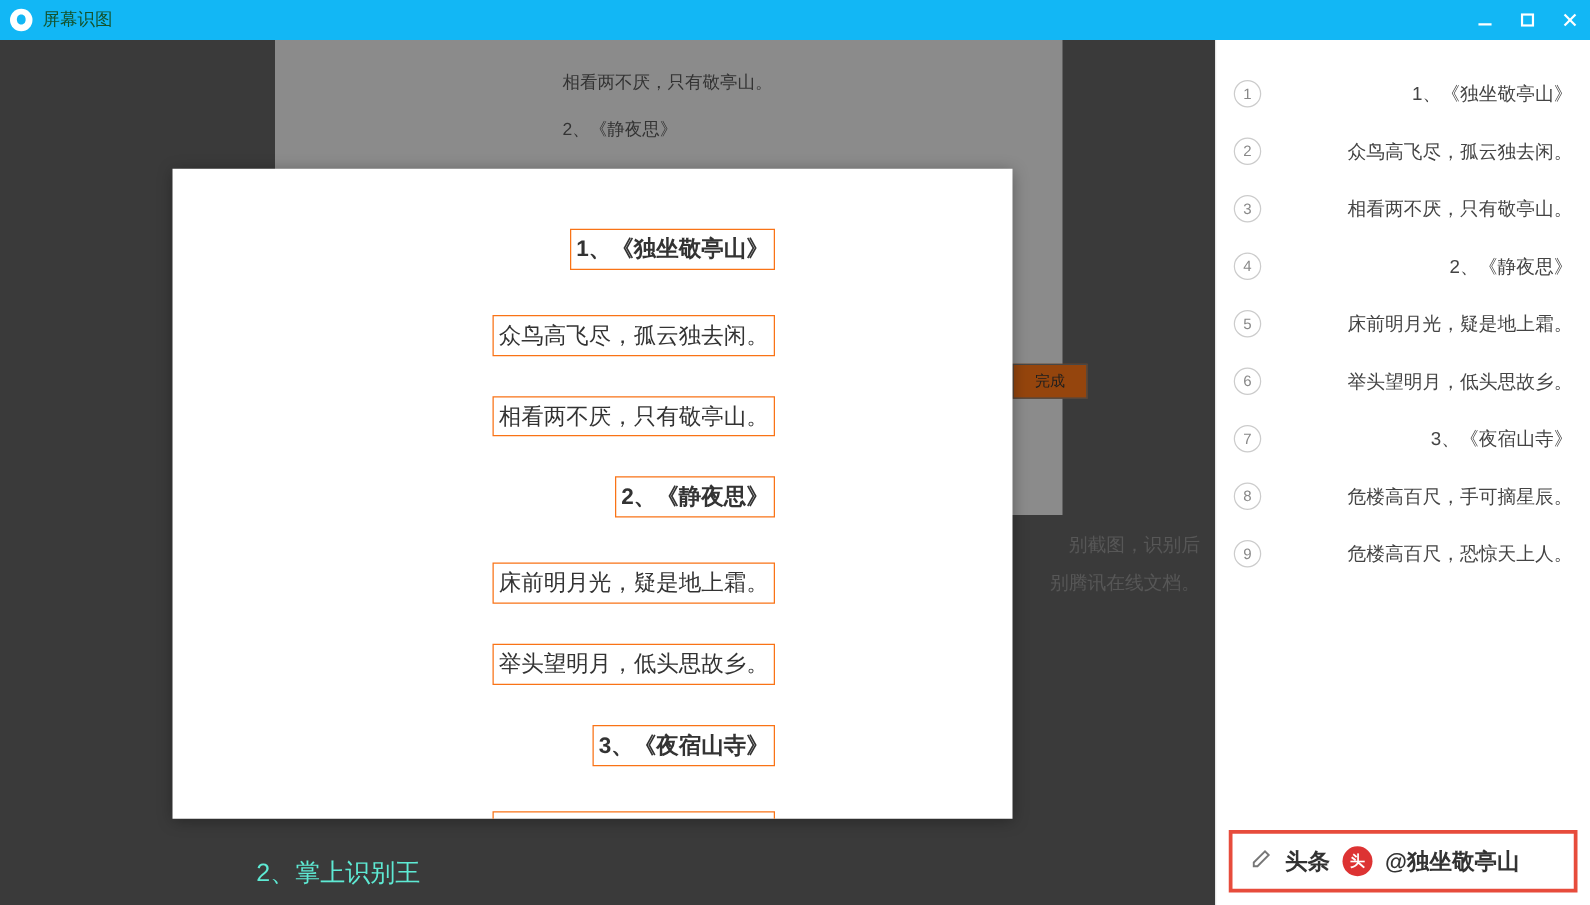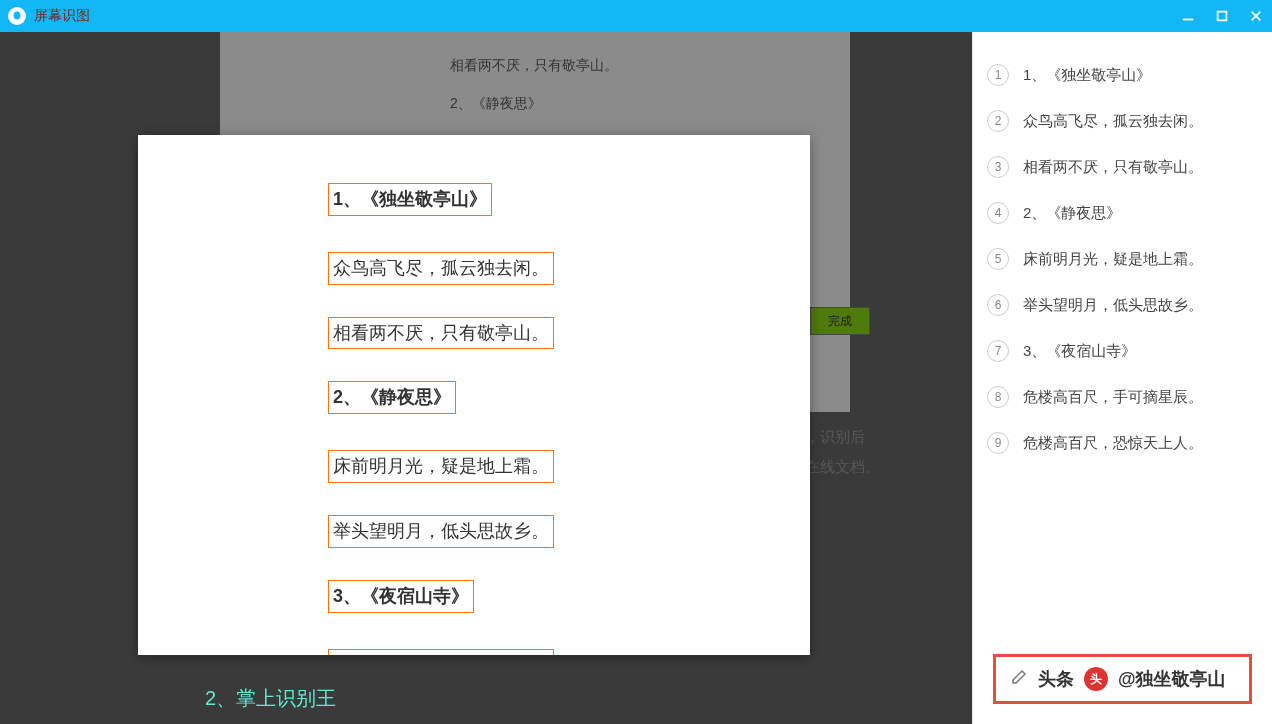--- a/index.html
+++ b/index.html
@@ -10,21 +10,21 @@
       overflow: hidden;
       background: #fff;
     }
     
     .titlebar {
       height: 32px;
       background: #12b7f5;
       display: flex;
       align-items: center;
       padding: 0 8px;
-      color: #7f1d1d;
+      color: #14532d;
     }
     .titlebar .logo {
       width: 18px;
       height: 18px;
       border-radius: 50%;
       background: #fff;
       margin-right: 8px;
       display: inline-flex;
       align-items: center;
       justify-content: center;
@@ -46,20 +46,21 @@
       align-items: center;
       justify-content: center;
       cursor: pointer;
     }
     .win-btn svg { width: 14px; height: 14px; fill: none; stroke: #fff; stroke-width: 2; }
 
     
     .main {
       display: flex;
       height: calc(100% - 32px);
+      text-align: right;
     }
     .viewer {
       flex: 1;
       background: #4a4a4a;
       position: relative;
       overflow: hidden;
     }
     .sidebar {
       width: 300px;
       background: #fff;
@@ -84,24 +85,24 @@
       filter: brightness(0.6);
     }
     .faint-line {
       position: absolute;
       font-size: 14px;
       color: #555;
     }
     .faint-done {
       position: absolute;
       right: -20px;
-      top: 275px;
+      top: 259px;
       width: 60px;
       height: 28px;
-      background: #84cc16;
+      background: #f97316;
       color: #333;
       font-size: 12px;
       display: flex;
       align-items: center;
       justify-content: center;
       border: 1px solid #777;
     }
     .instruction-block {
       position: absolute;
       left: 760px;
@@ -167,21 +168,21 @@
       justify-content: center;
       font-size: 12px;
       color: #888;
       margin-right: 14px;
       flex-shrink: 0;
     }
     .result-text { flex: 1; }
 
     .sidebar-footer {
       border: 3px solid #e74c3c;
-      margin: 20px;
+      margin: 10px;
       padding: 10px 14px;
       display: flex;
       align-items: center;
       gap: 10px;
       font-size: 18px;
       font-weight: 700;
       color: #333;
     }
     .sidebar-footer .edit-icon svg { width: 18px; height: 18px; stroke: #777; fill: none; stroke-width: 2; }
     .sidebar-footer .avatar {

